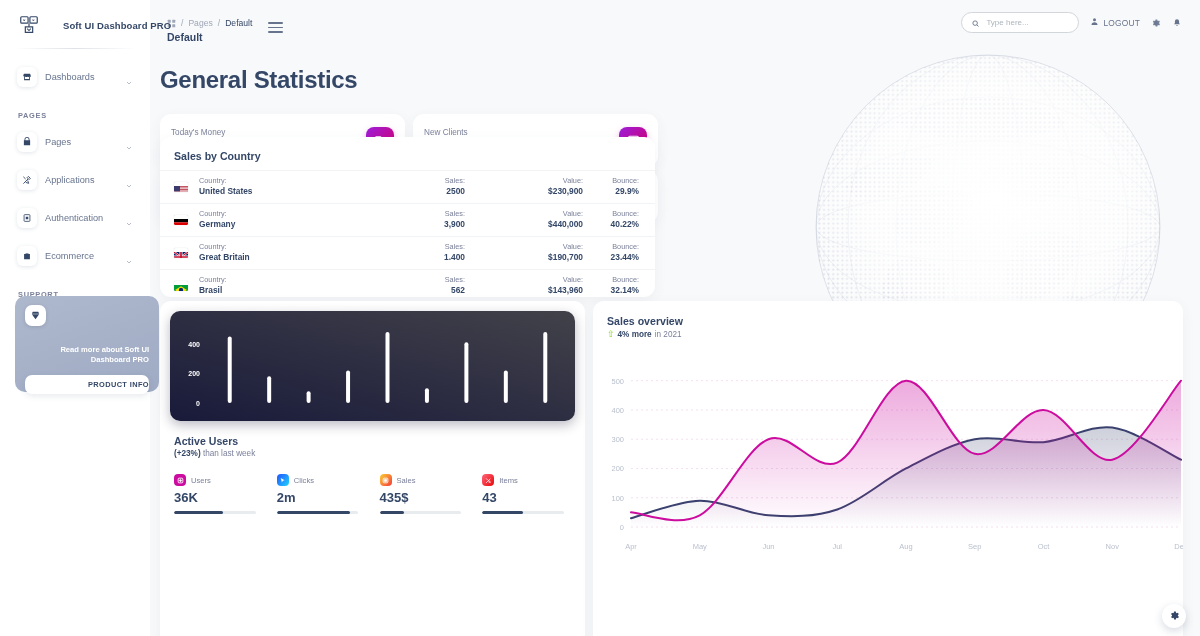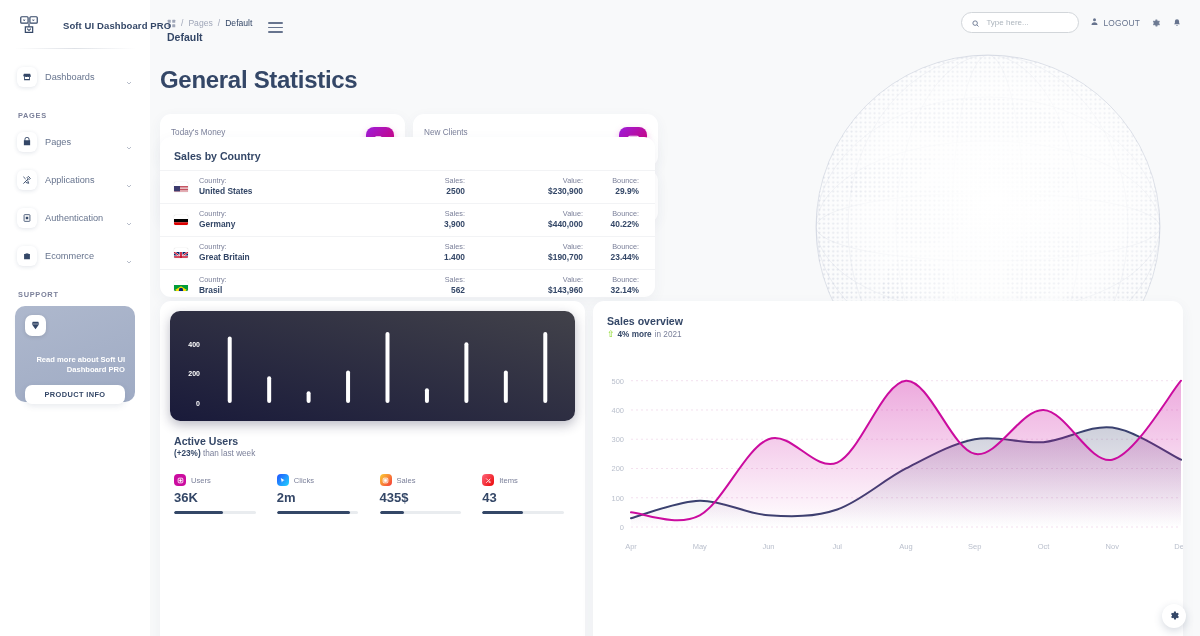--- a/index.html
+++ b/index.html
@@ -37,39 +37,40 @@
     width: 20px; height: 20px; flex: 0 0 20px;
     background: #fff; border-radius: 6px;
     box-shadow: 0 1px 4px rgba(52,71,103,.14);
     display: flex; align-items: center; justify-content: center;
   }
   .nav-icon svg { width: 10px; height: 10px; display: block; }
   .nav-label { font-size: 9.2px; color: #67748e; font-weight: 400; flex: 1; white-space: nowrap; }
   .nav-caret { width: 8px; height: 8px; flex: 0 0 8px; opacity: .55; }
 
   .promo {
-    position: absolute; left: 15px; top: 306px;
-    width: 120px; height: 96px;
+    position: absolute; left: 15px; top: 296px;
+    width: 144px; height: 96px;
     background: linear-gradient(160deg,#aeb8cd 0%,#9fabc4 100%);
     border-radius: 10px;
     padding: 9px 10px;
   }
   .promo-badge {
     width: 21px; height: 21px; border-radius: 7px; background: #fff;
     display: flex; align-items: center; justify-content: center;
     box-shadow: 0 1px 4px rgba(0,0,0,.12);
   }
   .promo-badge svg { width: 11px; height: 11px; }
   .promo-text { color: #fff; font-size: 7.6px; font-weight: 700; line-height: 1.35; text-align: right; margin-top: 19px; }
   .promo-btn {
     display: block; width: 100%; margin-top: 9px;
     background: #fff; border: none; border-radius: 7px;
     padding: 5px 0; font-size: 7.4px; font-weight: 700; letter-spacing: .4px;
     color: #344767; font-family: inherit; cursor: pointer;
     box-shadow: 0 2px 6px rgba(52,71,103,.12);
+    text-align: right;
   }
 
   
   .topbar { position: absolute; left: 150px; top: 0; right: 0; height: 52px; }
   .crumbs { position: absolute; left: 17px; top: 18px; display: flex; align-items: center; gap: 5px; font-size: 8.6px; color: #9fa6b8; }
   .crumbs a { color: #9fa6b8; text-decoration: none; }
   .crumb-current { color: #344767; }
   .crumb-home { width: 9px; height: 9px; display: inline-block; }
   .page-sub { position: absolute; left: 17px; top: 31px; font-size: 10.5px; font-weight: 700; color: #344767; }
   .burger { position: absolute; left: 118px; top: 22px; width: 15px; cursor: pointer; }

